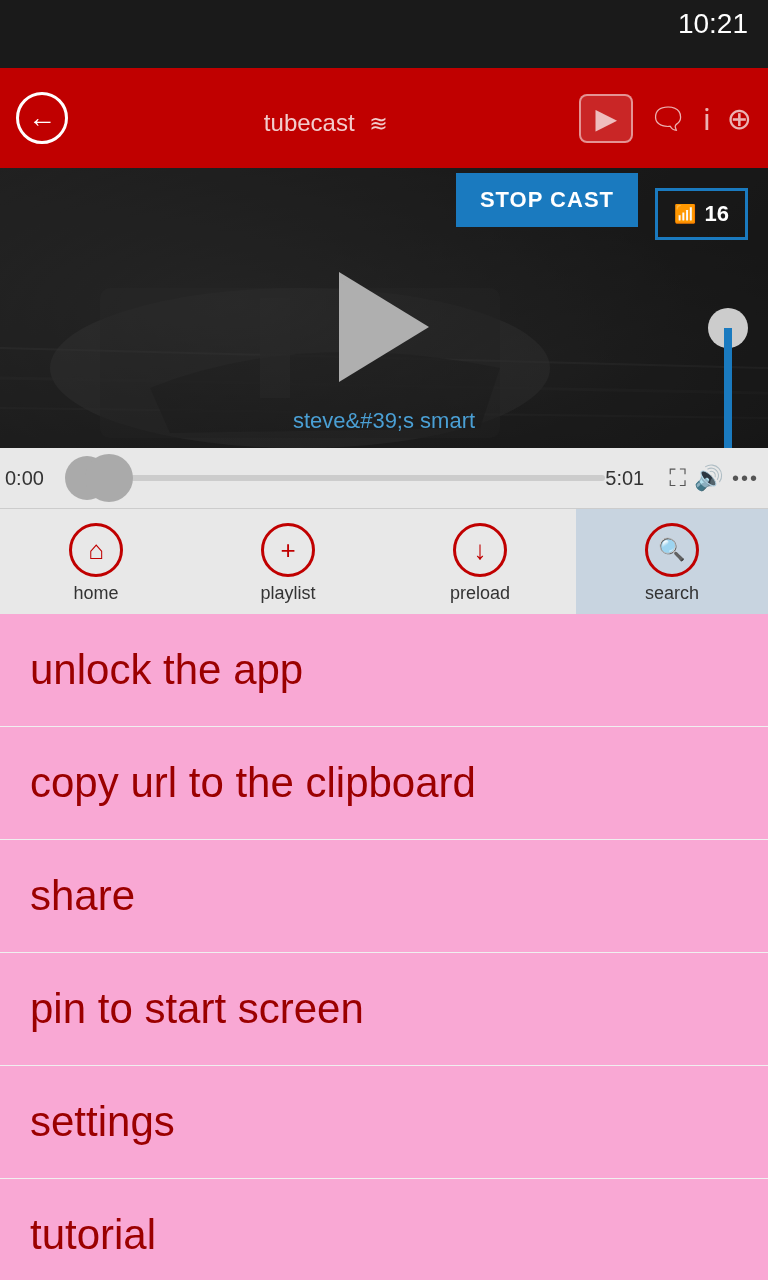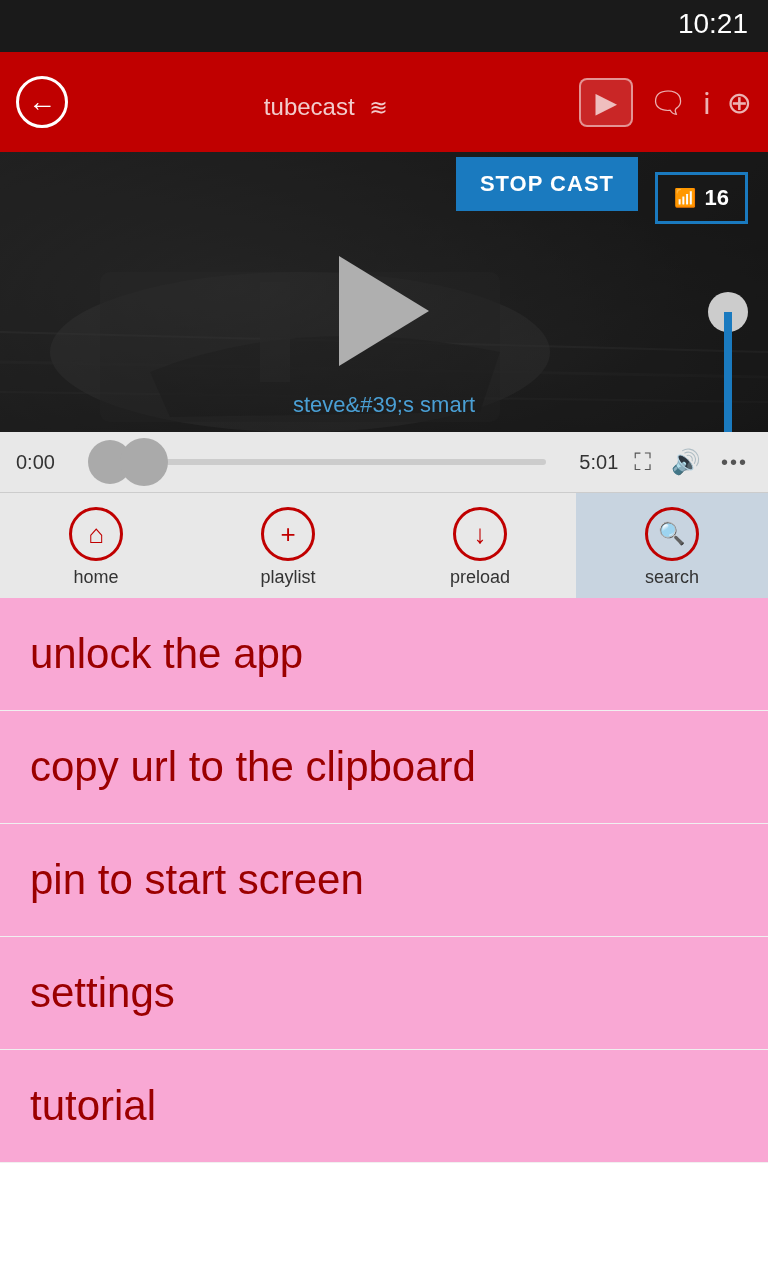--- a/index.html
+++ b/index.html
@@ -14,21 +14,21 @@
     }
 
     
     .status-bar {
       background: #1a1a1a;
       color: #fff;
       text-align: right;
       padding: 8px 20px;
       font-size: 28px;
       font-weight: 300;
-      height: 52px;
+      height: 68px;
     }
 
     
     .header {
       background: #c00000;
       height: 100px;
       display: flex;
       align-items: center;
       padding: 0 16px;
       gap: 16px;
@@ -179,31 +179,29 @@
 
     
     .progress-area {
       position: absolute;
       bottom: 0;
       left: 0; right: 0;
       height: 60px;
       background: rgba(255,255,255,0.9);
       display: flex;
       align-items: center;
-      padding: 0 16px;
-      gap: 12px;
+      padding: 0 5px;
     }
     .time-label {
       color: #333;
       font-size: 20px;
       min-width: 60px;
     }
     .time-label.end-time {
       min-width: 60px;
-      text-align: right;
     }
     .progress-bar-container {
       flex: 1;
       height: 6px;
       background: #ccc;
       border-radius: 3px;
       position: relative;
     }
     .progress-thumb {
       width: 48px;
@@ -387,20 +385,23 @@
 </div>
 
 <div class="options-list">
   <div class="option-item">
     <span>unlock the app</span>
   </div>
   <div class="option-item">
     <span>copy url to the clipboard</span>
   </div>
   <div class="option-item">
+    <span>share</span>
+  </div>
+  <div class="option-item">
     <span>pin to start screen</span>
   </div>
   <div class="option-item">
     <span>settings</span>
   </div>
   <div class="option-item">
     <span>tutorial</span>
   </div>
 </div>
 

